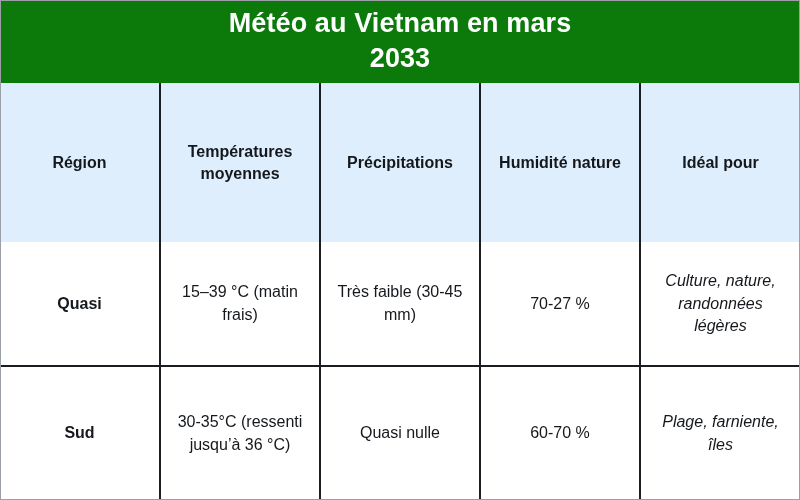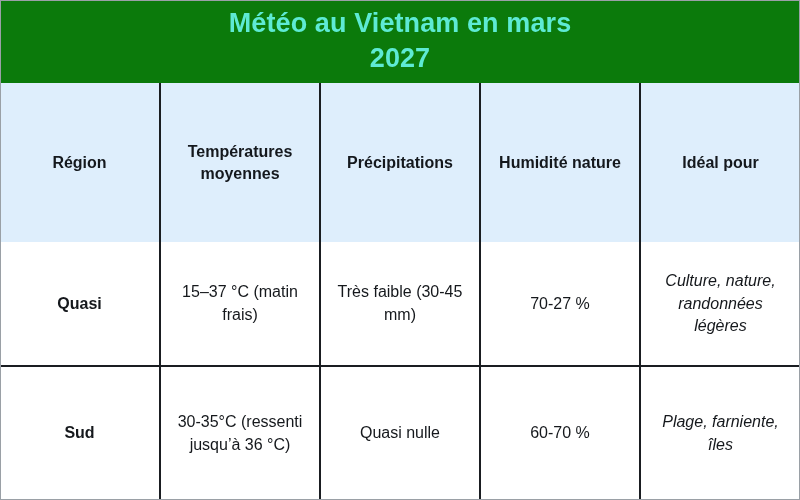--- a/index.html
+++ b/index.html
@@ -19,21 +19,21 @@
   .weather-table {
     width: 800px;
     height: 500px;
     border-collapse: collapse;
     table-layout: fixed;
   }
 
   
   .title-banner {
     background: #0b7a0b;
-    color: #5eead4;
+    color: #ffffff;
     height: 68px;
     padding: 0 12px;
     text-align: center;
     vertical-align: middle;
     font-size: 27px;
     font-weight: bold;
     line-height: 1.30;
     letter-spacing: 0.1px;
     border: none;
   }
@@ -100,35 +100,35 @@
   }
 </style>
 </head>
 <body>
 
 <table class="weather-table">
   <tbody>
     <tr>
       <td class="title-banner" colspan="5">
         <span class="title-line">Météo au Vietnam en mars</span>
-        <span class="title-line">2027</span>
+        <span class="title-line">2033</span>
       </td>
     </tr>
 
     <tr>
       <th class="col-head first" style="width:120px">Région</th>
       <th class="col-head" style="width:163px">Températures moyennes</th>
       <th class="col-head" style="width:142px">Précipitations</th>
       <th class="col-head" style="width:170px">Humidité nature</th>
       <th class="col-head last" style="width:205px">Idéal pour</th>
     </tr>
 
     <tr class="row-nord">
       <td class="body-cell first region">Quasi</td>
-      <td class="body-cell">15–37 °C (matin frais)</td>
+      <td class="body-cell">15–39 °C (matin frais)</td>
       <td class="body-cell">Très faible (30-45 mm)</td>
       <td class="body-cell">70-27 %</td>
       <td class="body-cell last">Culture, nature, randonnées légères</td>
     </tr>
 
 
     <tr class="row-sud">
       <td class="body-cell first region">Sud</td>
       <td class="body-cell">30-35°C (ressenti jusqu’à 36 °C)</td>
       <td class="body-cell">Quasi nulle</td>

